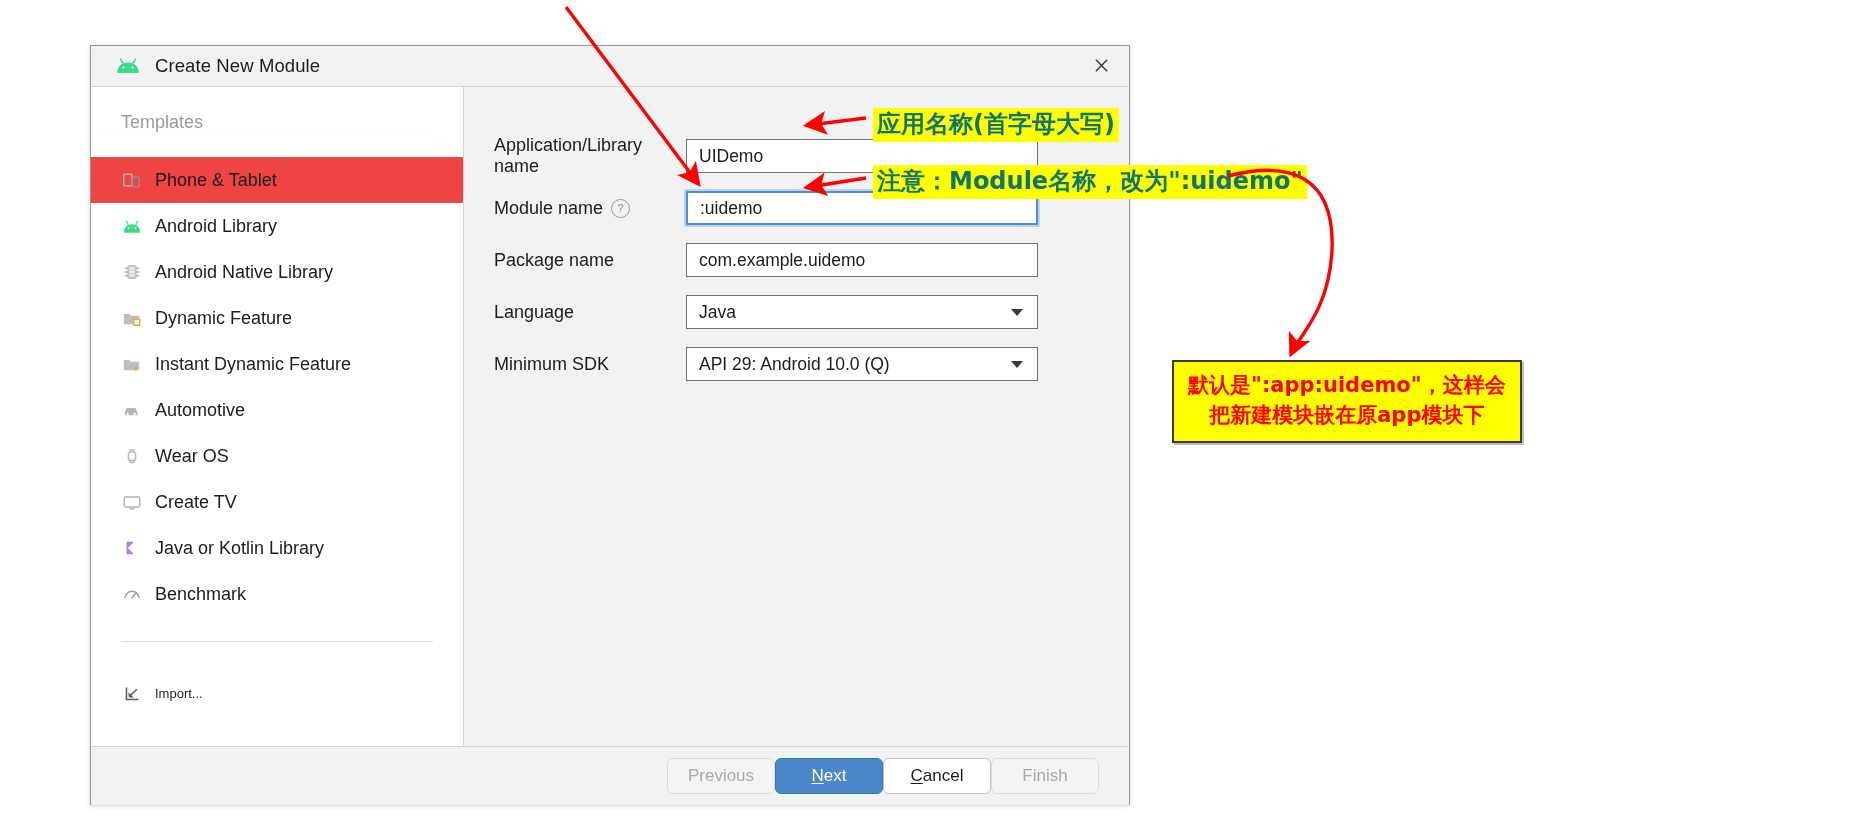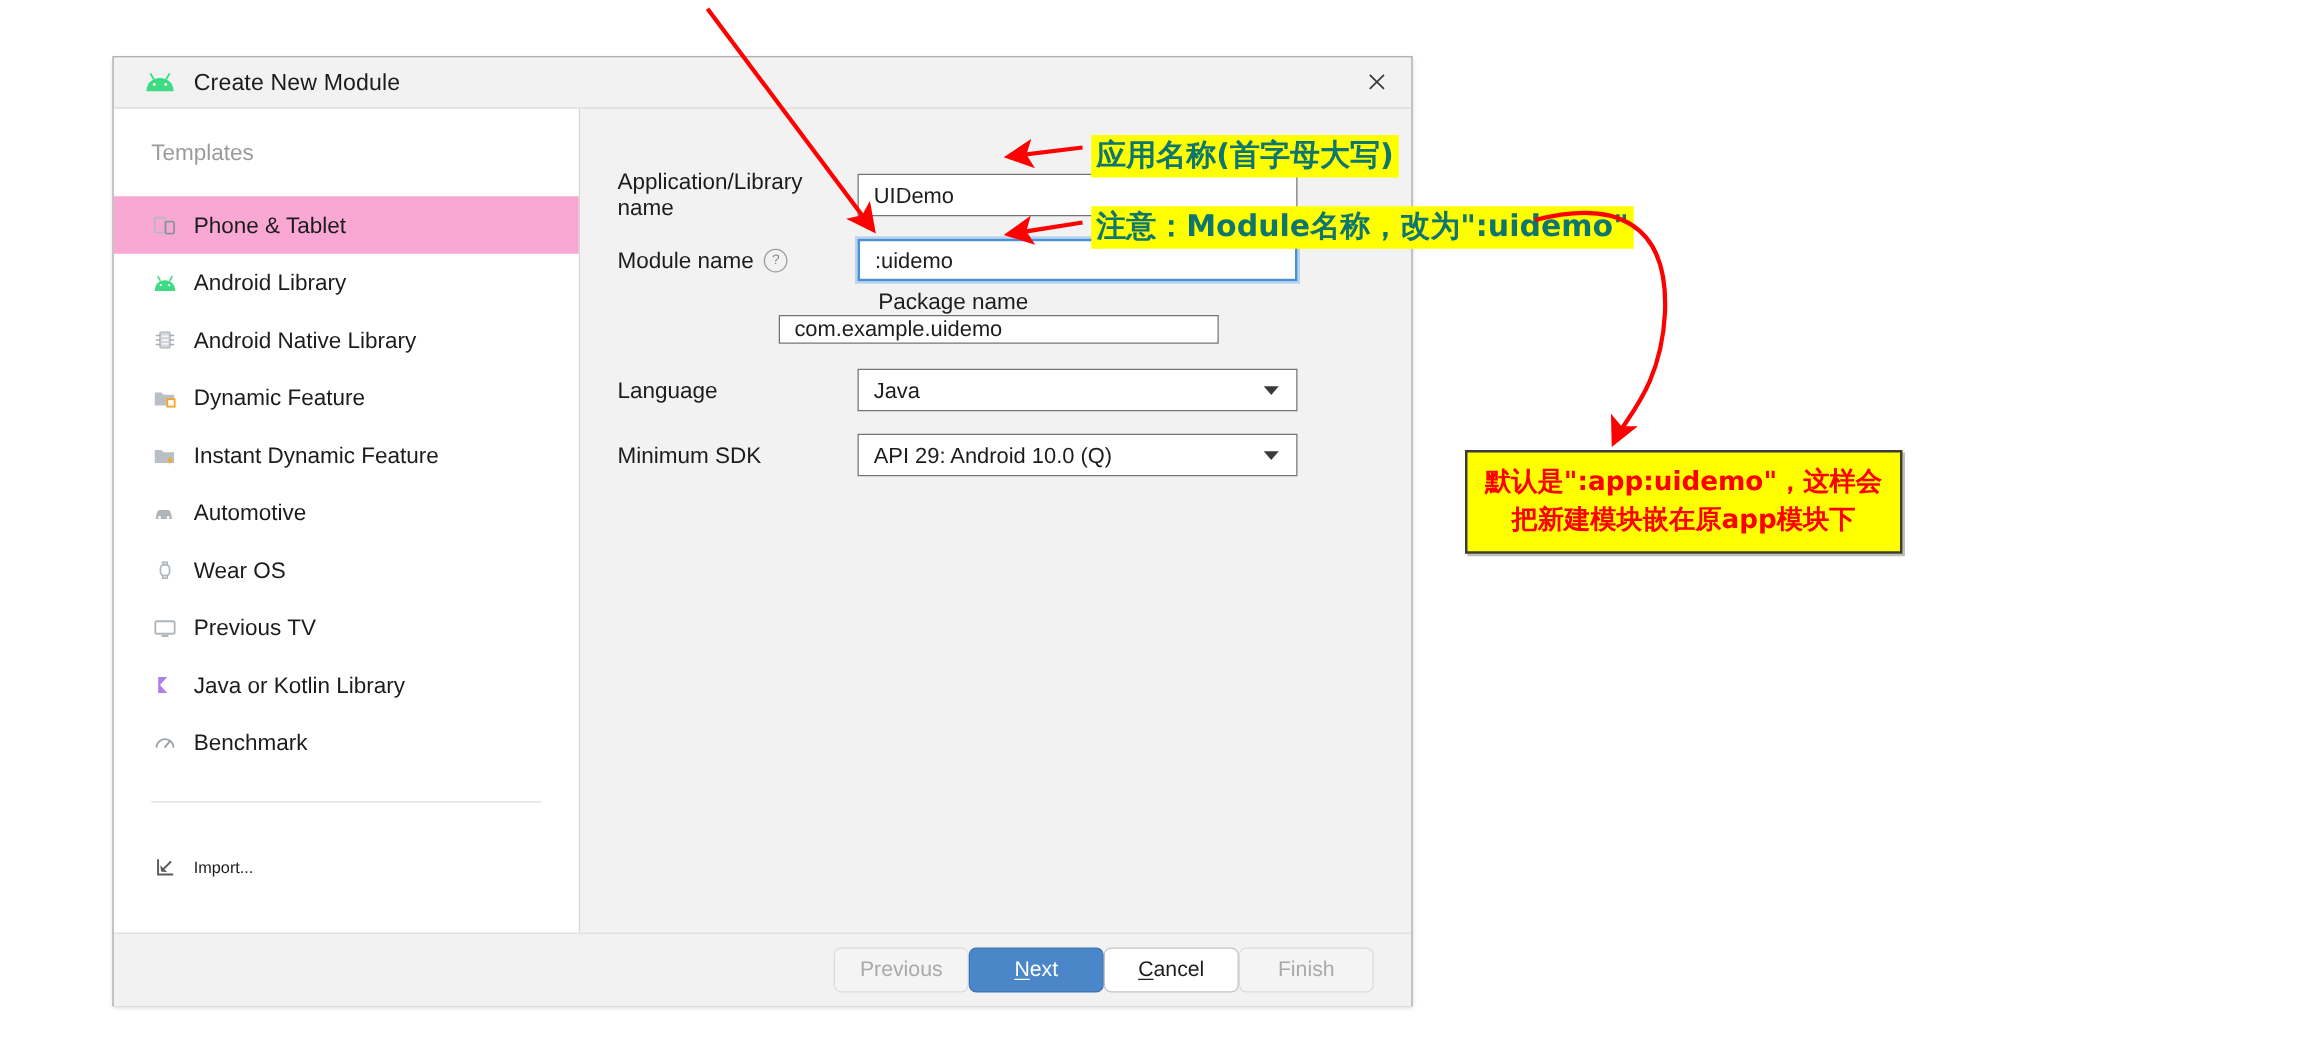--- a/index.html
+++ b/index.html
@@ -61,21 +61,21 @@
     padding-left:30px;
     font-size:18px;color:#9b9b9b;
   }
   .tmpl-item{
     height:46px;
     display:flex;align-items:center;
     padding-left:30px;
     font-size:18px;color:#1c1c1c;
     box-sizing:border-box;
   }
-  .tmpl-item.selected{background:#f9a8d4;}
+  .tmpl-item.selected{background:#ef4444;}
   .tmpl-ico{
     width:22px;height:22px;margin-right:12px;flex:0 0 auto;
     display:flex;align-items:center;justify-content:center;
   }
   #sidebar-sep{
     margin:24px 30px 0 30px;height:1px;background:#dcdcdc;
   }
   #import-row{
     height:46px;display:flex;align-items:center;padding-left:30px;
     font-size:13px;color:#1c1c1c;margin-top:28px;
@@ -263,21 +263,21 @@
         <span>Wear OS</span>
       </div>
 
       <div class="tmpl-item">
         <span class="tmpl-ico">
           <svg viewBox="0 0 22 22" width="20" height="20">
             <rect x="2.5" y="5.5" width="17" height="11" rx="1.4" fill="none" stroke="#aeb5bb" stroke-width="1.6"></rect>
             <path d="M8 18.5 h6" stroke="#aeb5bb" stroke-width="1.6"></path>
           </svg>
         </span>
-        <span>Previous TV</span>
+        <span>Create TV</span>
       </div>
 
       <div class="tmpl-item">
         <span class="tmpl-ico">
           <svg viewBox="0 0 22 22" width="20" height="20">
             <path d="M5 4 h8 l-6.4 7 L13 18 H5 Z" fill="#b07cf0"></path>
           </svg>
         </span>
         <span>Java or Kotlin Library</span>
       </div>
@@ -314,21 +314,21 @@
       </div>
 
       <div class="frow" style="top:104px;">
         <span class="flabel">
           <span>Module name</span>
           <span class="help-ico">?</span>
         </span>
         <span class="fctl focused">:uidemo</span>
       </div>
 
-      <div class="frow" style="top:144px;flex-direction:column;">
+      <div class="frow" style="top:156px;">
         <span class="flabel">Package name</span>
         <span class="fctl">com.example.uidemo</span>
       </div>
 
       <div class="frow" style="top:208px;">
         <span class="flabel">Language</span>
         <span class="fctl">
           <span>Java</span>
           <span class="caret-down"></span>
         </span>

